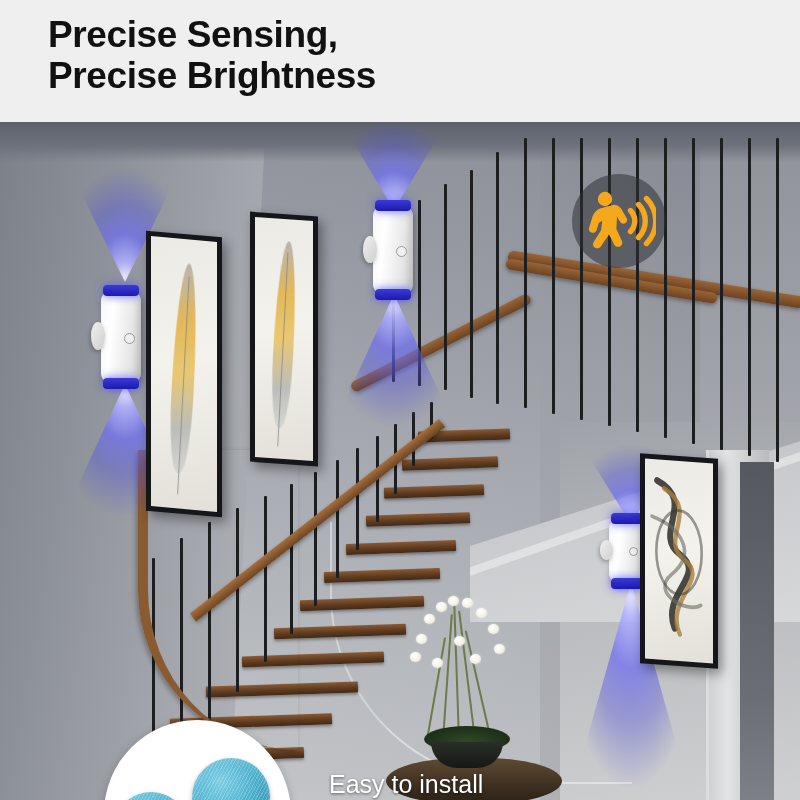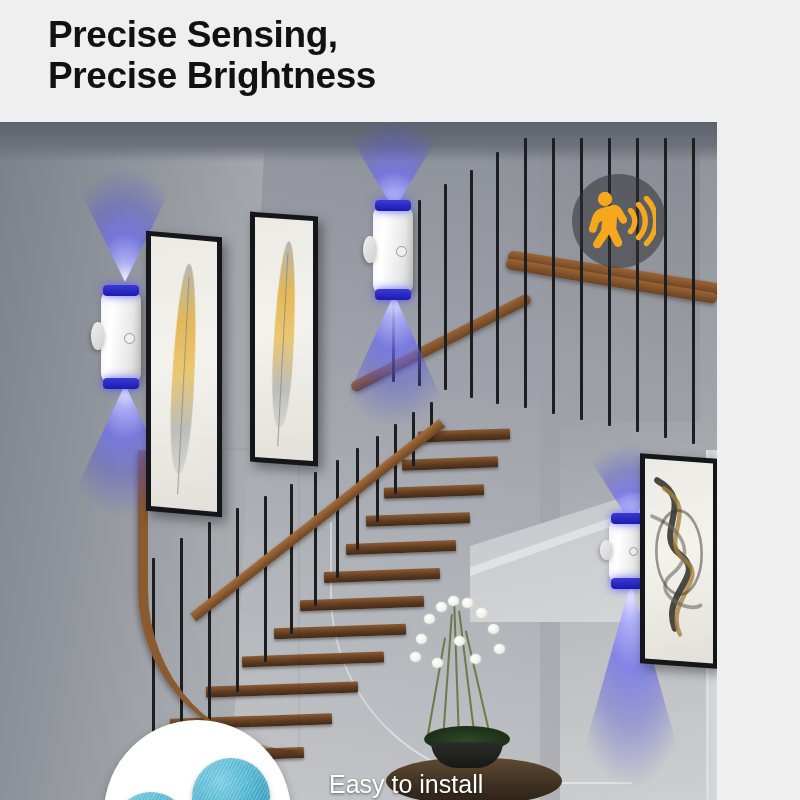--- a/index.html
+++ b/index.html
@@ -1,21 +1,21 @@
 <!DOCTYPE html>
 <html><head>
 <meta charset="utf-8">
 <style>
   html,body{margin:0;padding:0;}
   body{
     width:800px;height:800px;overflow:hidden;
     font-family:"Liberation Sans",sans-serif;
     background:#efefef;
   }
-  .page{position:relative;width:717px;height:800px;overflow:hidden;background:#efefef;}
+  .page{position:relative;width:800px;height:800px;overflow:hidden;background:#efefef;}
 
   
   .header{position:absolute;left:0;top:0;width:800px;height:122px;background:#efeff0;}
   .headline{
     position:absolute;left:48px;top:14px;width:700px;
     font-size:37px;font-weight:700;line-height:1.12;color:#111;
     letter-spacing:-0.4px;
   }
   .headline .l2{display:block;}
 

